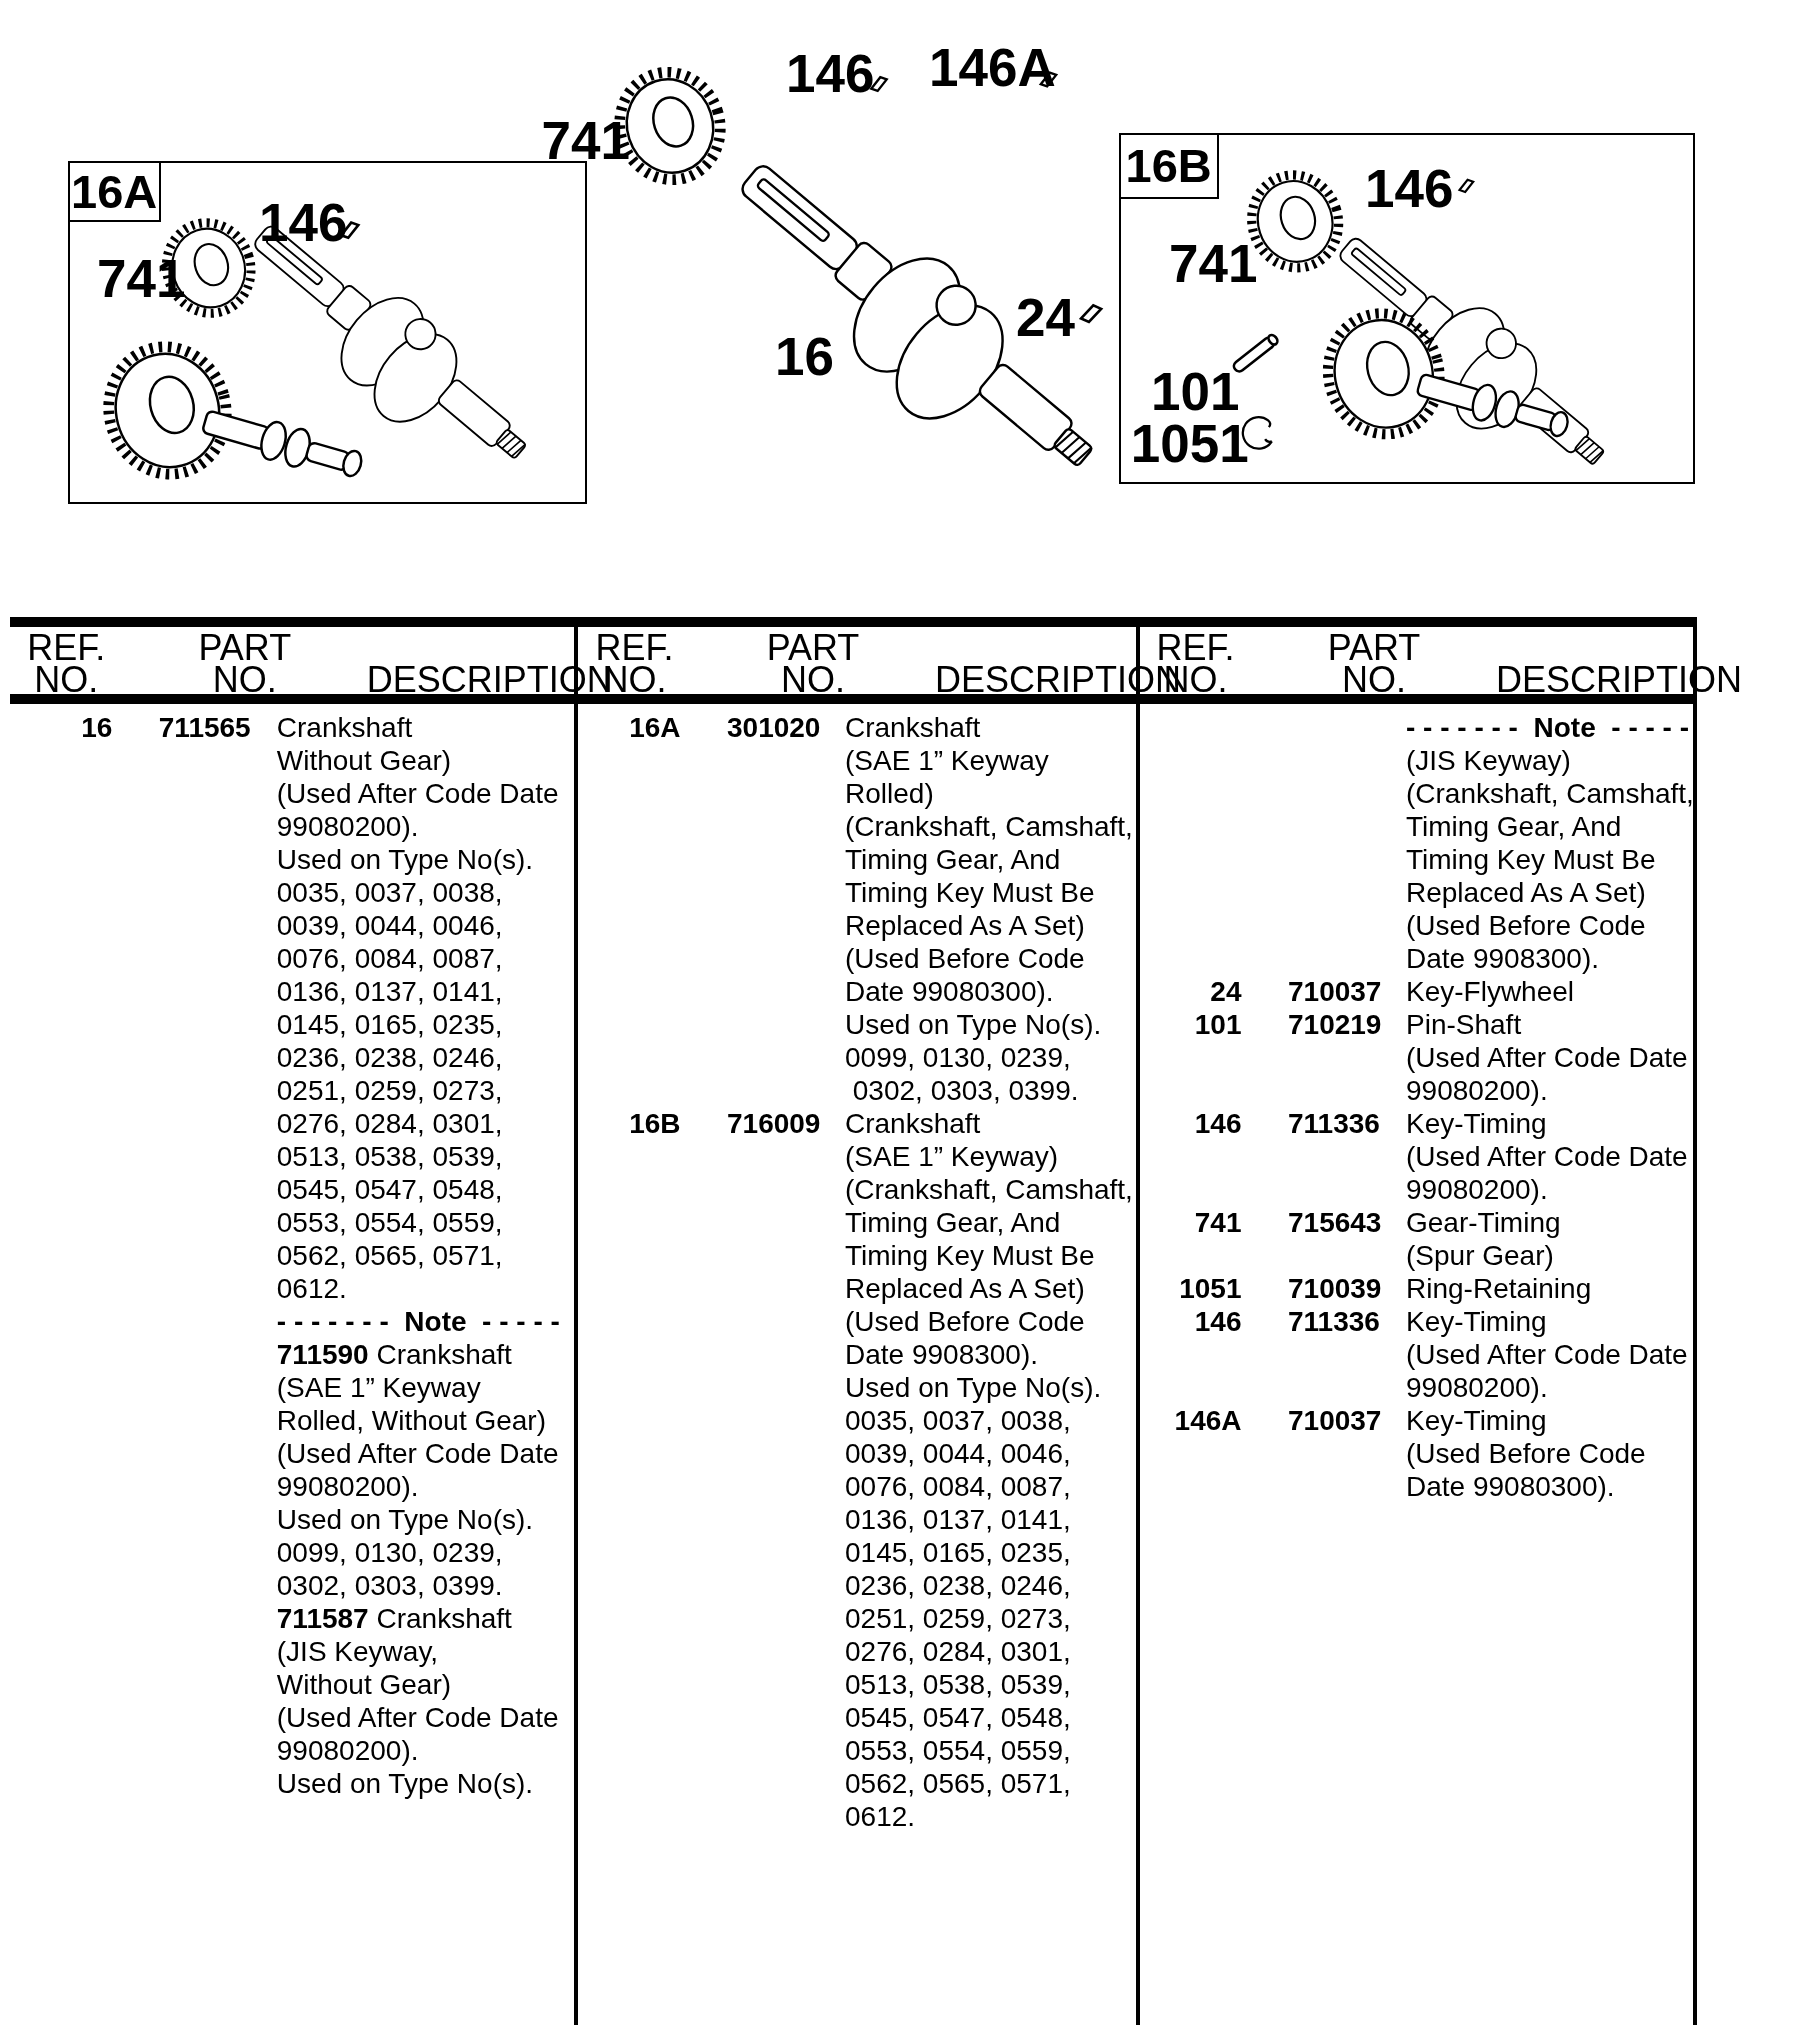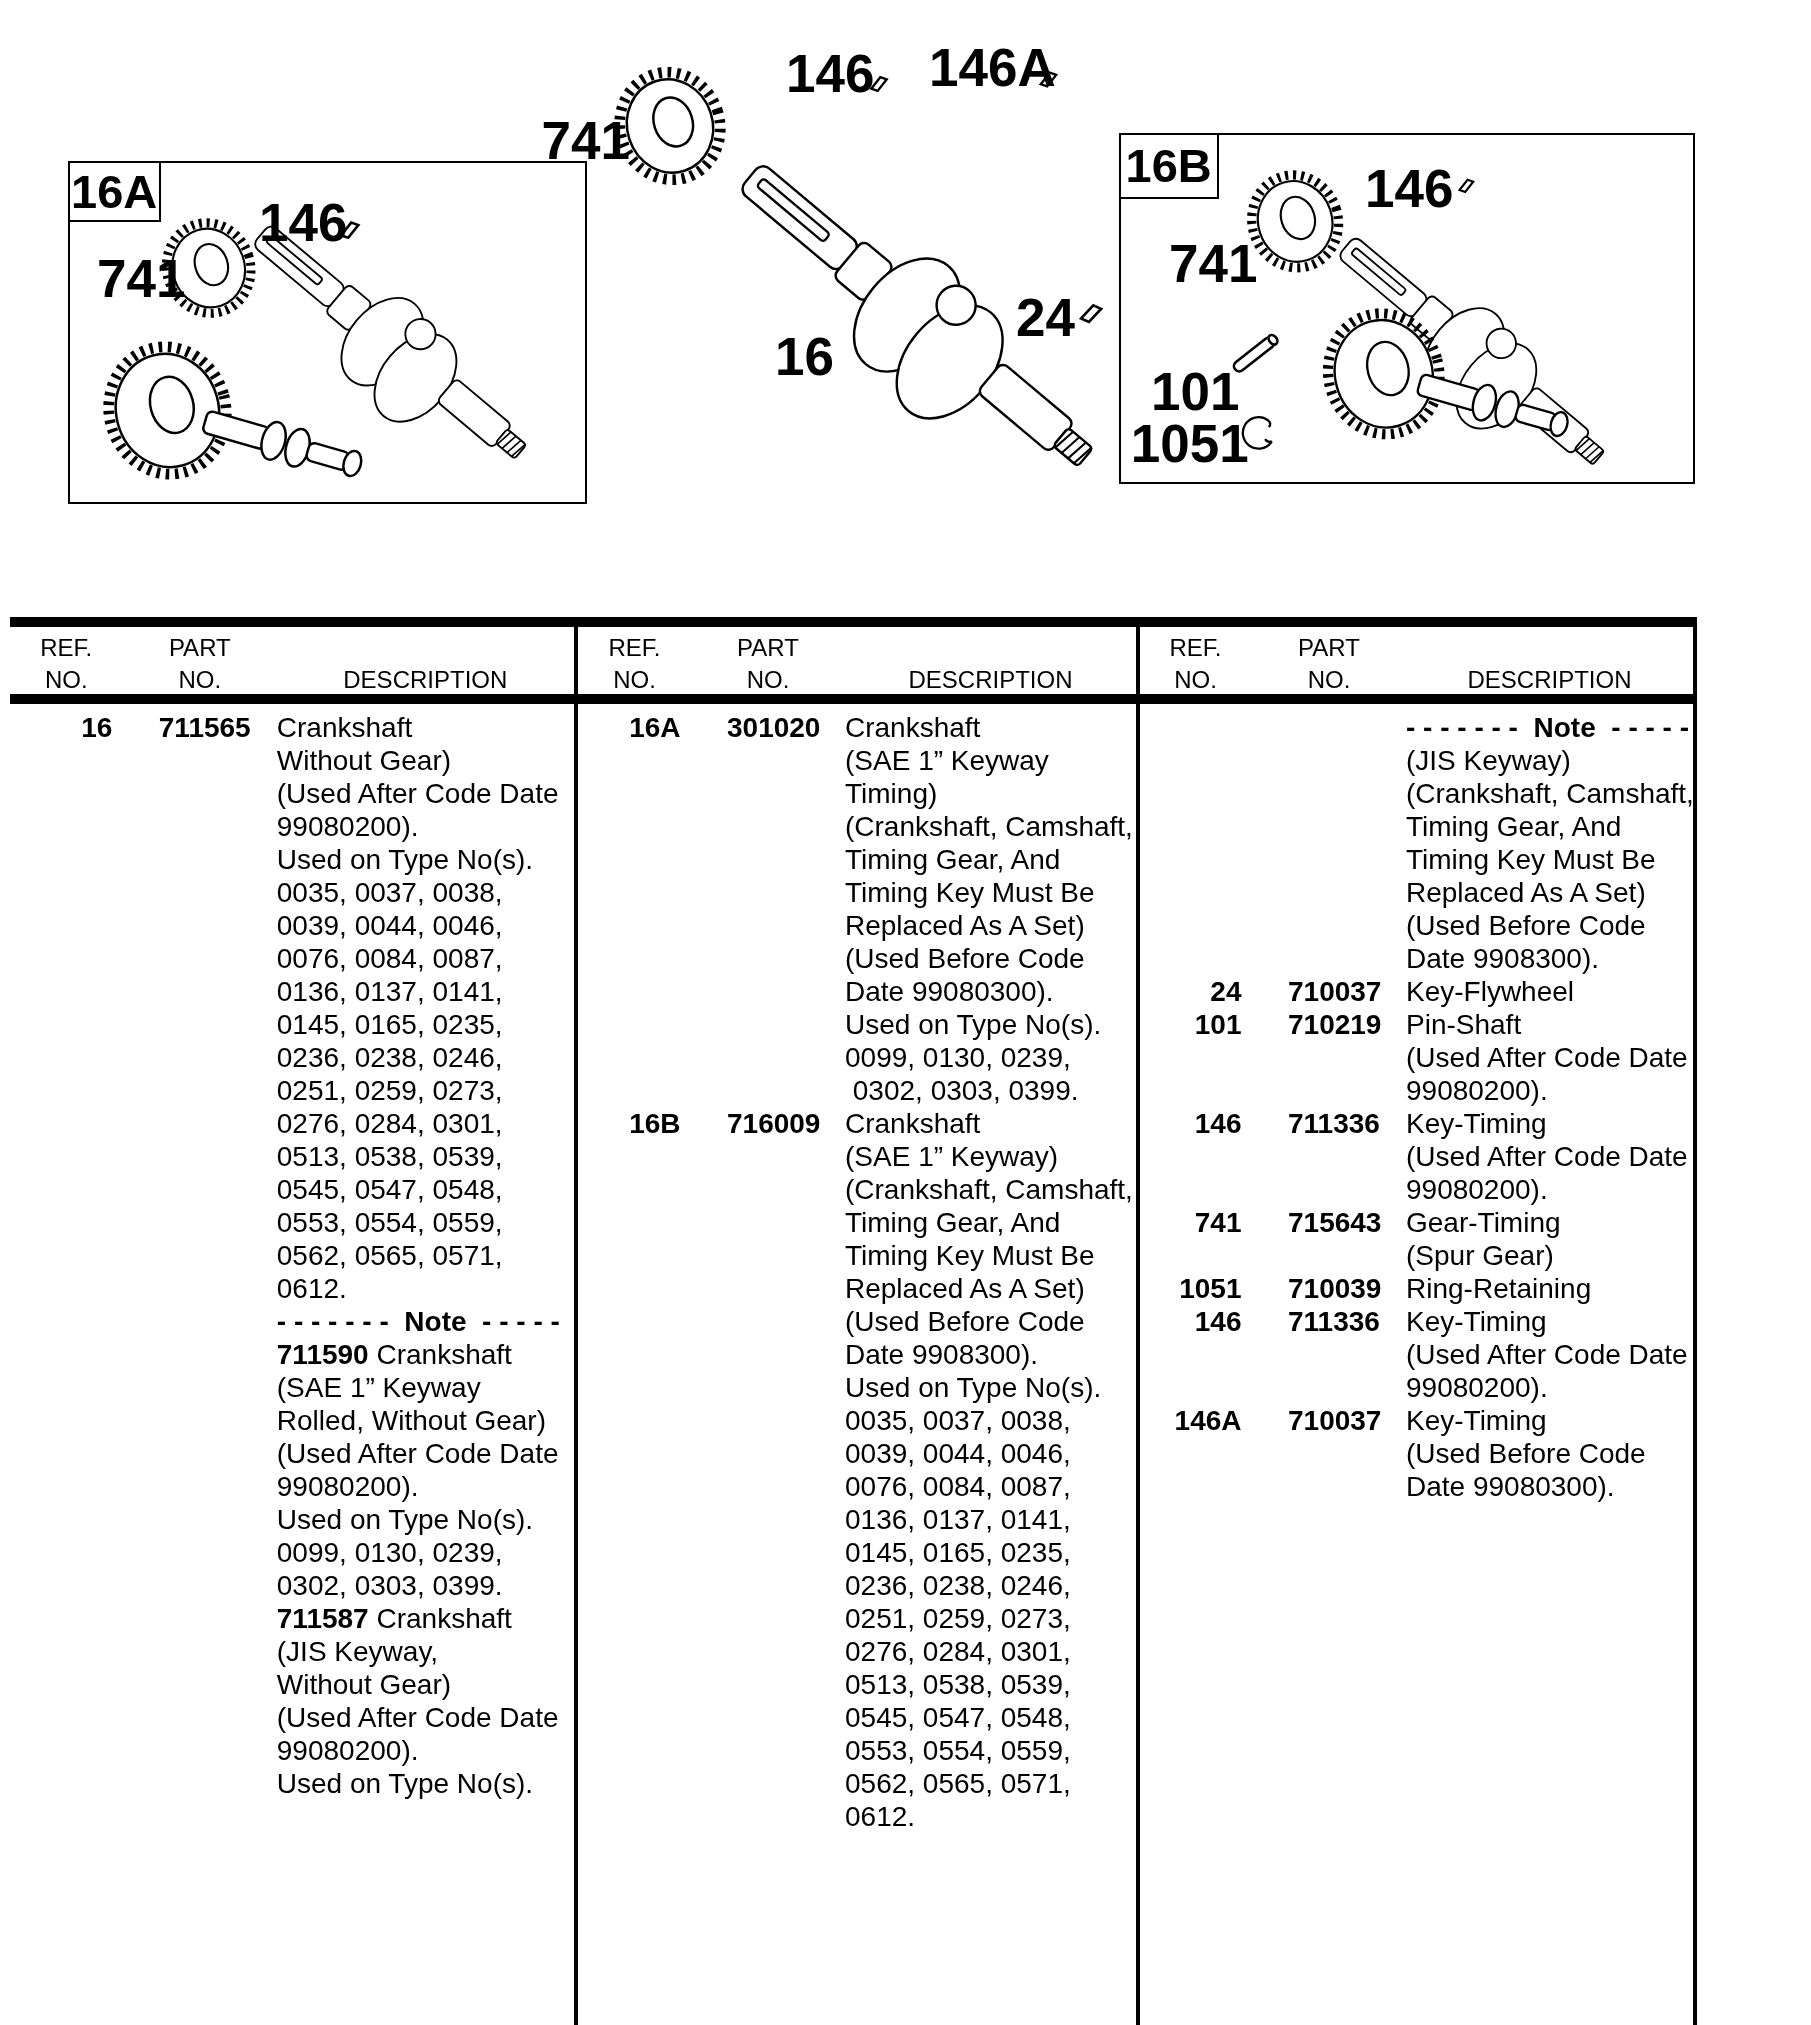--- a/index.html
+++ b/index.html
@@ -16,21 +16,21 @@
   .part{fill:#fff;stroke:#000;stroke-width:3.5px;}
   .teeth{fill:none;stroke:#000;stroke-width:15px;}
   .thin{fill:none;stroke:#000;stroke-width:3px;}
 
   
   .hline{position:absolute;background:#000;height:9.8px;left:9.8px;width:1687px;}
   .vline{position:absolute;background:#000;width:3.8px;top:617px;height:1409px;}
 
   
   .colhead{position:absolute;top:632px;height:63px;display:grid;
-           grid-template-columns:113px 154px 1fr;font-size:24px;line-height:31.5px;}
+           grid-template-columns:113px 154px 1fr;font-size:36px;line-height:31.5px;gap:45px;}
   .colhead .hc{text-align:center;white-space:pre;}
 
   
   .pcol{position:absolute;top:711px;}
   .prow{display:grid;grid-template-columns:113px 154px 1fr;line-height:33px;height:33px;
         font-size:28px;white-space:pre;}
   .prow .r{text-align:right;padding-right:10.5px;font-weight:700;}
   .prow .p{padding-left:36px;font-weight:700;}
   .prow .d{white-space:pre;}
   .prow .d b{font-weight:700;}
@@ -381,21 +381,21 @@
         <span class="d"><b></b><span>Crankshaft</span></span>
       </div>
       <div class="prow">
         <span class="r"></span>
         <span class="p"></span>
         <span class="d"><b></b><span>(SAE 1” Keyway</span></span>
       </div>
       <div class="prow">
         <span class="r"></span>
         <span class="p"></span>
-        <span class="d"><b></b><span>Timing)</span></span>
+        <span class="d"><b></b><span>Rolled)</span></span>
       </div>
       <div class="prow">
         <span class="r"></span>
         <span class="p"></span>
         <span class="d"><b></b><span>(Crankshaft, Camshaft,</span></span>
       </div>
       <div class="prow">
         <span class="r"></span>
         <span class="p"></span>
         <span class="d"><b></b><span>Timing Gear, And</span></span>

